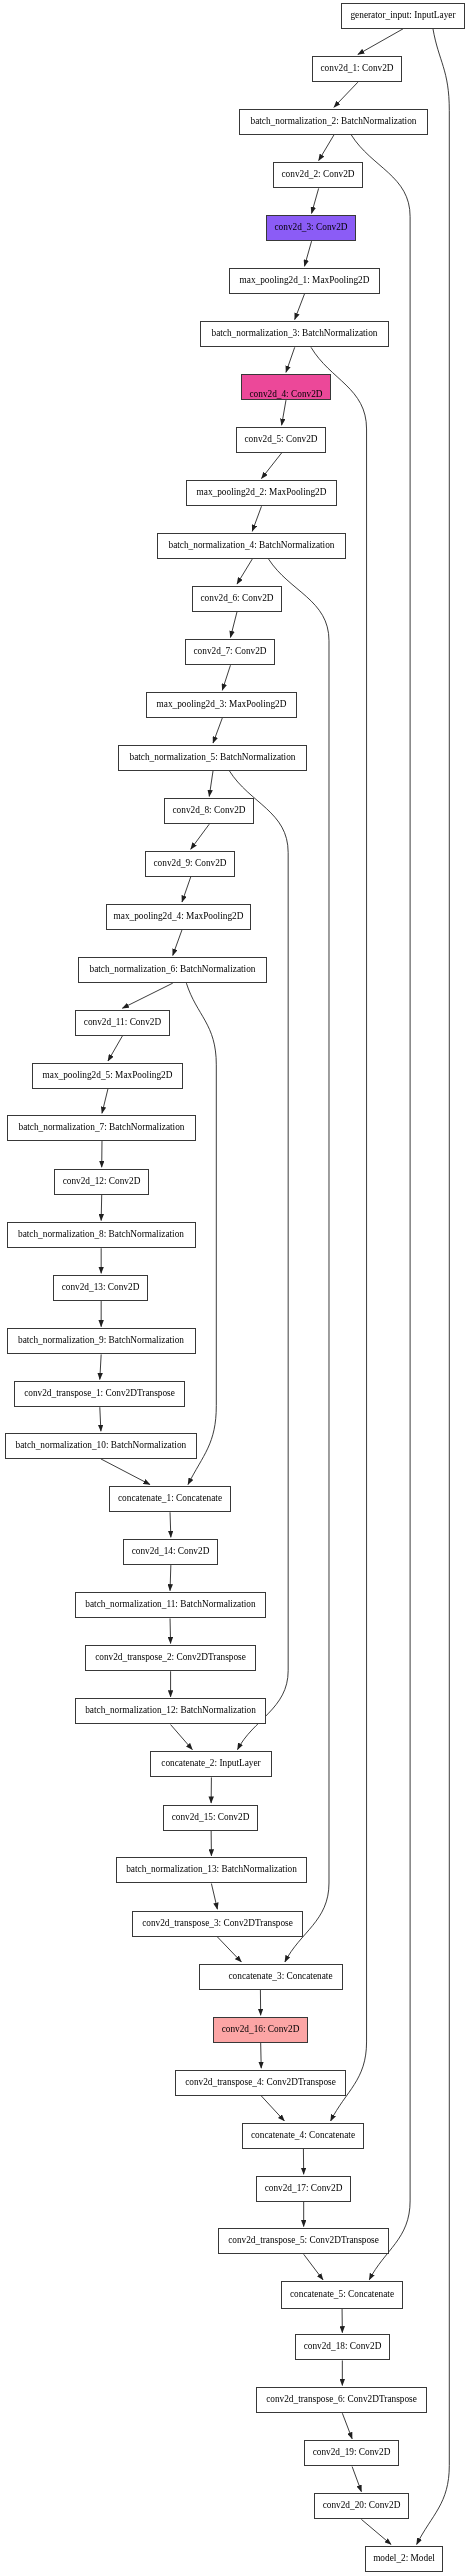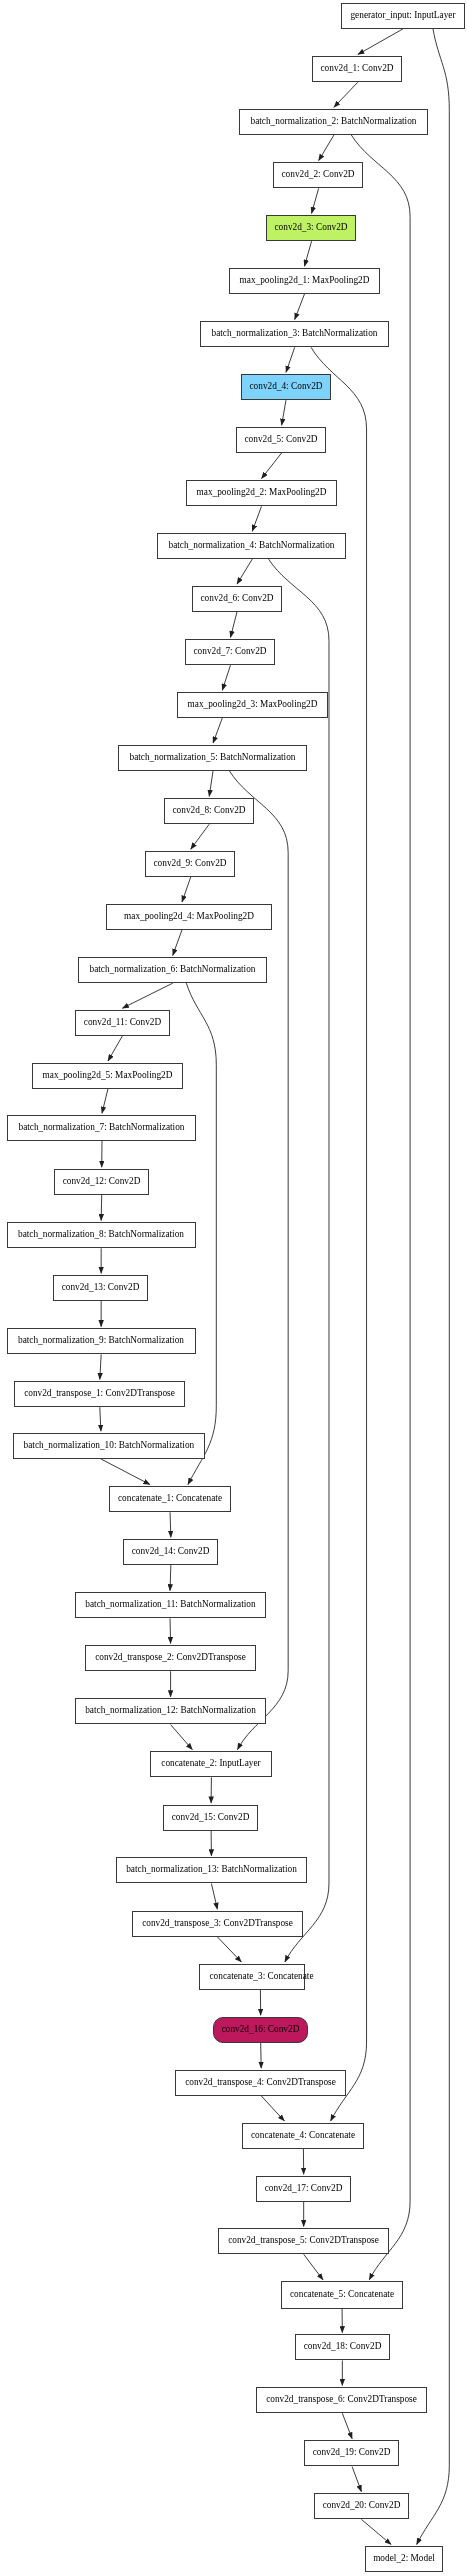--- a/index.html
+++ b/index.html
@@ -109,60 +109,60 @@
     </div>
     <div class="node" style="left: 312px; top: 56px; width: 90px; height: 26px; background: rgb(255, 255, 255); border-color: rgb(56, 56, 56);">
       <span class="node-label" style="color: rgb(0, 0, 0);">conv2d_1: Conv2D</span>
     </div>
     <div class="node" style="left: 239px; top: 109px; width: 189px; height: 26px; background: rgb(255, 255, 255); border-color: rgb(56, 56, 56);">
       <span class="node-label" style="color: rgb(0, 0, 0);">batch_normalization_2: BatchNormalization</span>
     </div>
     <div class="node" style="left: 273px; top: 162px; width: 90px; height: 26px; background: rgb(255, 255, 255); border-color: rgb(56, 56, 56);">
       <span class="node-label" style="color: rgb(0, 0, 0);">conv2d_2: Conv2D</span>
     </div>
-    <div class="node" style="left: 266px; top: 215px; width: 90px; height: 26px; background: #bef264; border-color: rgb(56, 56, 56); justify-content: center;">
+    <div class="node" style="left: 266px; top: 215px; width: 90px; height: 26px; background: #8b5cf6; border-color: rgb(56, 56, 56); justify-content: center;">
       <span class="node-label" style="color: rgb(0, 0, 0);">conv2d_3: Conv2D</span>
     </div>
     <div class="node" style="left: 229px; top: 268px; width: 151px; height: 26px; background: rgb(255, 255, 255); border-color: rgb(56, 56, 56);">
       <span class="node-label" style="color: rgb(0, 0, 0);">max_pooling2d_1: MaxPooling2D</span>
     </div>
     <div class="node" style="left: 200px; top: 321px; width: 189px; height: 26px; background: rgb(255, 255, 255); border-color: rgb(56, 56, 56);">
       <span class="node-label" style="color: rgb(0, 0, 0);">batch_normalization_3: BatchNormalization</span>
     </div>
-    <div class="node" style="left: 241px; top: 374px; width: 90px; height: 26px; background: #7dd3fc; border-color: rgb(56, 56, 56);">
+    <div class="node" style="left: 241px; top: 374px; width: 90px; height: 26px; background: #ec4899; border-color: rgb(56, 56, 56); align-items: flex-end;">
       <span class="node-label" style="color: rgb(0, 0, 0);">conv2d_4: Conv2D</span>
     </div>
     <div class="node" style="left: 236px; top: 427px; width: 90px; height: 26px; background: rgb(255, 255, 255); border-color: rgb(56, 56, 56);">
       <span class="node-label" style="color: rgb(0, 0, 0);">conv2d_5: Conv2D</span>
     </div>
     <div class="node" style="left: 186px; top: 480px; width: 151px; height: 26px; background: rgb(255, 255, 255); border-color: rgb(56, 56, 56);">
       <span class="node-label" style="color: rgb(0, 0, 0);">max_pooling2d_2: MaxPooling2D</span>
     </div>
     <div class="node" style="left: 157px; top: 533px; width: 189px; height: 26px; background: rgb(255, 255, 255); border-color: rgb(56, 56, 56);">
       <span class="node-label" style="color: rgb(0, 0, 0);">batch_normalization_4: BatchNormalization</span>
     </div>
     <div class="node" style="left: 192px; top: 586px; width: 90px; height: 26px; background: rgb(255, 255, 255); border-color: rgb(56, 56, 56);">
       <span class="node-label" style="color: rgb(0, 0, 0);">conv2d_6: Conv2D</span>
     </div>
     <div class="node" style="left: 185px; top: 639px; width: 90px; height: 26px; background: rgb(255, 255, 255); border-color: rgb(56, 56, 56);">
       <span class="node-label" style="color: rgb(0, 0, 0);">conv2d_7: Conv2D</span>
     </div>
-    <div class="node" style="left: 146px; top: 692px; width: 151px; height: 26px; background: rgb(255, 255, 255); border-color: rgb(56, 56, 56); margin-left: 31px;">
+    <div class="node" style="left: 146px; top: 692px; width: 151px; height: 26px; background: rgb(255, 255, 255); border-color: rgb(56, 56, 56);">
       <span class="node-label" style="color: rgb(0, 0, 0);">max_pooling2d_3: MaxPooling2D</span>
     </div>
     <div class="node" style="left: 118px; top: 745px; width: 189px; height: 26px; background: rgb(255, 255, 255); border-color: rgb(56, 56, 56);">
       <span class="node-label" style="color: rgb(0, 0, 0);">batch_normalization_5: BatchNormalization</span>
     </div>
     <div class="node" style="left: 164px; top: 798px; width: 90px; height: 26px; background: rgb(255, 255, 255); border-color: rgb(56, 56, 56);">
       <span class="node-label" style="color: rgb(0, 0, 0);">conv2d_8: Conv2D</span>
     </div>
     <div class="node" style="left: 145px; top: 851px; width: 90px; height: 26px; background: rgb(255, 255, 255); border-color: rgb(56, 56, 56);">
       <span class="node-label" style="color: rgb(0, 0, 0);">conv2d_9: Conv2D</span>
     </div>
-    <div class="node" style="left: 106px; top: 904px; width: 166px; height: 26px; background: rgb(255, 255, 255); border-color: rgb(56, 56, 56);">
+    <div class="node" style="left: 106px; top: 904px; width: 145px; height: 26px; background: rgb(255, 255, 255); border-color: rgb(56, 56, 56);">
       <span class="node-label" style="color: rgb(0, 0, 0);">max_pooling2d_4: MaxPooling2D</span>
     </div>
     <div class="node" style="left: 78px; top: 957px; width: 189px; height: 26px; background: rgb(255, 255, 255); border-color: rgb(56, 56, 56);">
       <span class="node-label" style="color: rgb(0, 0, 0);">batch_normalization_6: BatchNormalization</span>
     </div>
     <div class="node" style="left: 75px; top: 1010px; width: 95px; height: 26px; background: rgb(255, 255, 255); border-color: rgb(56, 56, 56);">
       <span class="node-label" style="color: rgb(0, 0, 0);">conv2d_11: Conv2D</span>
     </div>
     <div class="node" style="left: 32px; top: 1063px; width: 151px; height: 26px; background: rgb(255, 255, 255); border-color: rgb(56, 56, 56);">
       <span class="node-label" style="color: rgb(0, 0, 0);">max_pooling2d_5: MaxPooling2D</span>
@@ -178,21 +178,21 @@
     </div>
     <div class="node" style="left: 53px; top: 1275px; width: 95px; height: 26px; background: rgb(255, 255, 255); border-color: rgb(56, 56, 56);">
       <span class="node-label" style="color: rgb(0, 0, 0);">conv2d_13: Conv2D</span>
     </div>
     <div class="node" style="left: 6.5px; top: 1328px; width: 189px; height: 26px; background: rgb(255, 255, 255); border-color: rgb(56, 56, 56);">
       <span class="node-label" style="color: rgb(0, 0, 0);">batch_normalization_9: BatchNormalization</span>
     </div>
     <div class="node" style="left: 14px; top: 1381px; width: 171px; height: 26px; background: rgb(255, 255, 255); border-color: rgb(56, 56, 56);">
       <span class="node-label" style="color: rgb(0, 0, 0);">conv2d_transpose_1: Conv2DTranspose</span>
     </div>
-    <div class="node" style="left: 4.9px; top: 1433px; width: 192px; height: 26px; background: rgb(255, 255, 255); border-color: rgb(56, 56, 56); margin-left: 8px;">
+    <div class="node" style="left: 4.9px; top: 1433px; width: 192px; height: 26px; background: rgb(255, 255, 255); border-color: rgb(56, 56, 56);">
       <span class="node-label" style="color: rgb(0, 0, 0);">batch_normalization_10: BatchNormalization</span>
     </div>
     <div class="node" style="left: 109px; top: 1486px; width: 122px; height: 26px; background: rgb(255, 255, 255); border-color: rgb(56, 56, 56);">
       <span class="node-label" style="color: rgb(0, 0, 0);">concatenate_1: Concatenate</span>
     </div>
     <div class="node" style="left: 123px; top: 1539px; width: 95px; height: 26px; background: rgb(255, 255, 255); border-color: rgb(56, 56, 56); align-items: center;">
       <span class="node-label" style="color: rgb(0, 0, 0);">conv2d_14: Conv2D</span>
     </div>
     <div class="node" style="left: 75px; top: 1592px; width: 191px; height: 26px; background: rgb(255, 255, 255); border-color: rgb(56, 56, 56);">
       <span class="node-label" style="color: rgb(0, 0, 0);">batch_normalization_11: BatchNormalization</span>
@@ -208,24 +208,24 @@
     </div>
     <div class="node" style="left: 163px; top: 1805px; width: 95px; height: 26px; background: rgb(255, 255, 255); border-color: rgb(56, 56, 56);">
       <span class="node-label" style="color: rgb(0, 0, 0);">conv2d_15: Conv2D</span>
     </div>
     <div class="node" style="left: 116px; top: 1857px; width: 191px; height: 26px; background: rgb(255, 255, 255); border-color: rgb(56, 56, 56);">
       <span class="node-label" style="color: rgb(0, 0, 0);">batch_normalization_13: BatchNormalization</span>
     </div>
     <div class="node" style="left: 132px; top: 1911px; width: 171px; height: 26px; background: rgb(255, 255, 255); border-color: rgb(56, 56, 56);">
       <span class="node-label" style="color: rgb(0, 0, 0);">conv2d_transpose_3: Conv2DTranspose</span>
     </div>
-    <div class="node" style="left: 199px; top: 1964px; width: 106px; height: 26px; background: rgb(255, 255, 255); border-color: rgb(56, 56, 56); padding-left: 19px;">
+    <div class="node" style="left: 199px; top: 1964px; width: 144px; height: 26px; background: rgb(255, 255, 255); border-color: rgb(56, 56, 56); padding-left: 19px;">
       <span class="node-label" style="color: rgb(0, 0, 0);">concatenate_3: Concatenate</span>
     </div>
-    <div class="node" style="left: 213px; top: 2017px; width: 95px; height: 26px; background: #be185d; border-color: rgb(56, 56, 56); border-radius: 10px;">
+    <div class="node" style="left: 213px; top: 2017px; width: 95px; height: 26px; background: #fca5a5; border-color: rgb(56, 56, 56);">
       <span class="node-label" style="color: rgb(0, 0, 0);">conv2d_16: Conv2D</span>
     </div>
     <div class="node" style="left: 175px; top: 2070px; width: 171px; height: 26px; background: rgb(255, 255, 255); border-color: rgb(56, 56, 56);">
       <span class="node-label" style="color: rgb(0, 0, 0);">conv2d_transpose_4: Conv2DTranspose</span>
     </div>
     <div class="node" style="left: 242px; top: 2123px; width: 122px; height: 26px; background: rgb(255, 255, 255); border-color: rgb(56, 56, 56);">
       <span class="node-label" style="color: rgb(0, 0, 0);">concatenate_4: Concatenate</span>
     </div>
     <div class="node" style="left: 256px; top: 2176px; width: 95px; height: 26px; background: rgb(255, 255, 255); border-color: rgb(56, 56, 56);">
       <span class="node-label" style="color: rgb(0, 0, 0);">conv2d_17: Conv2D</span>

